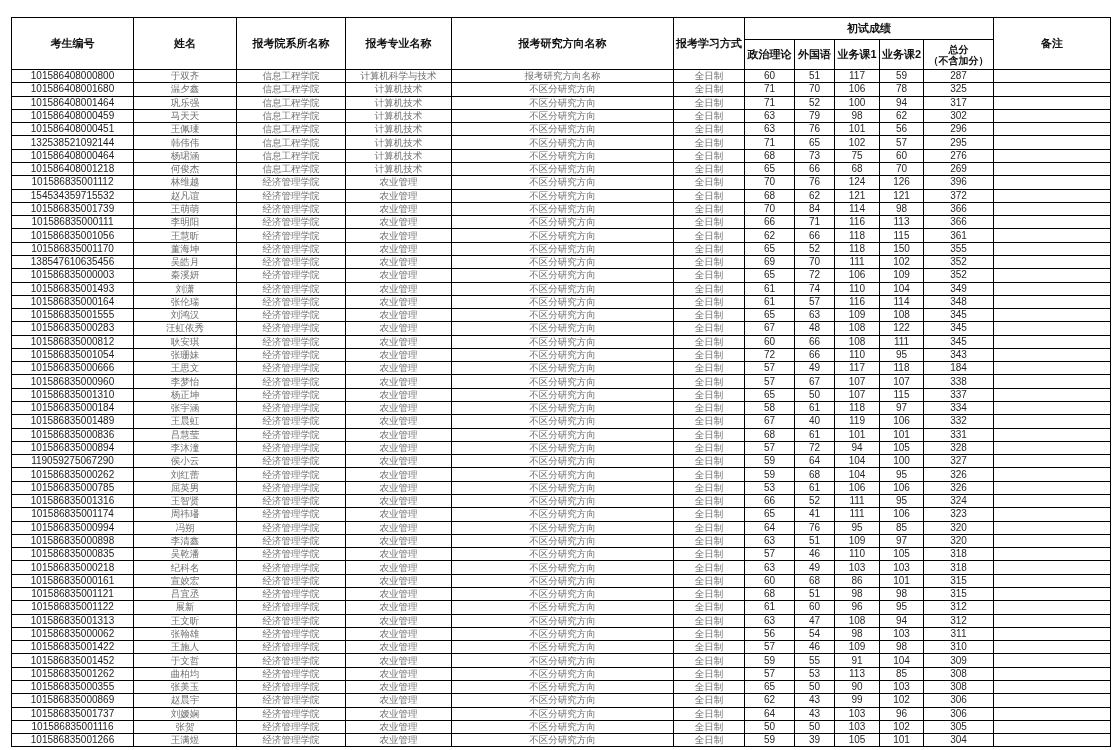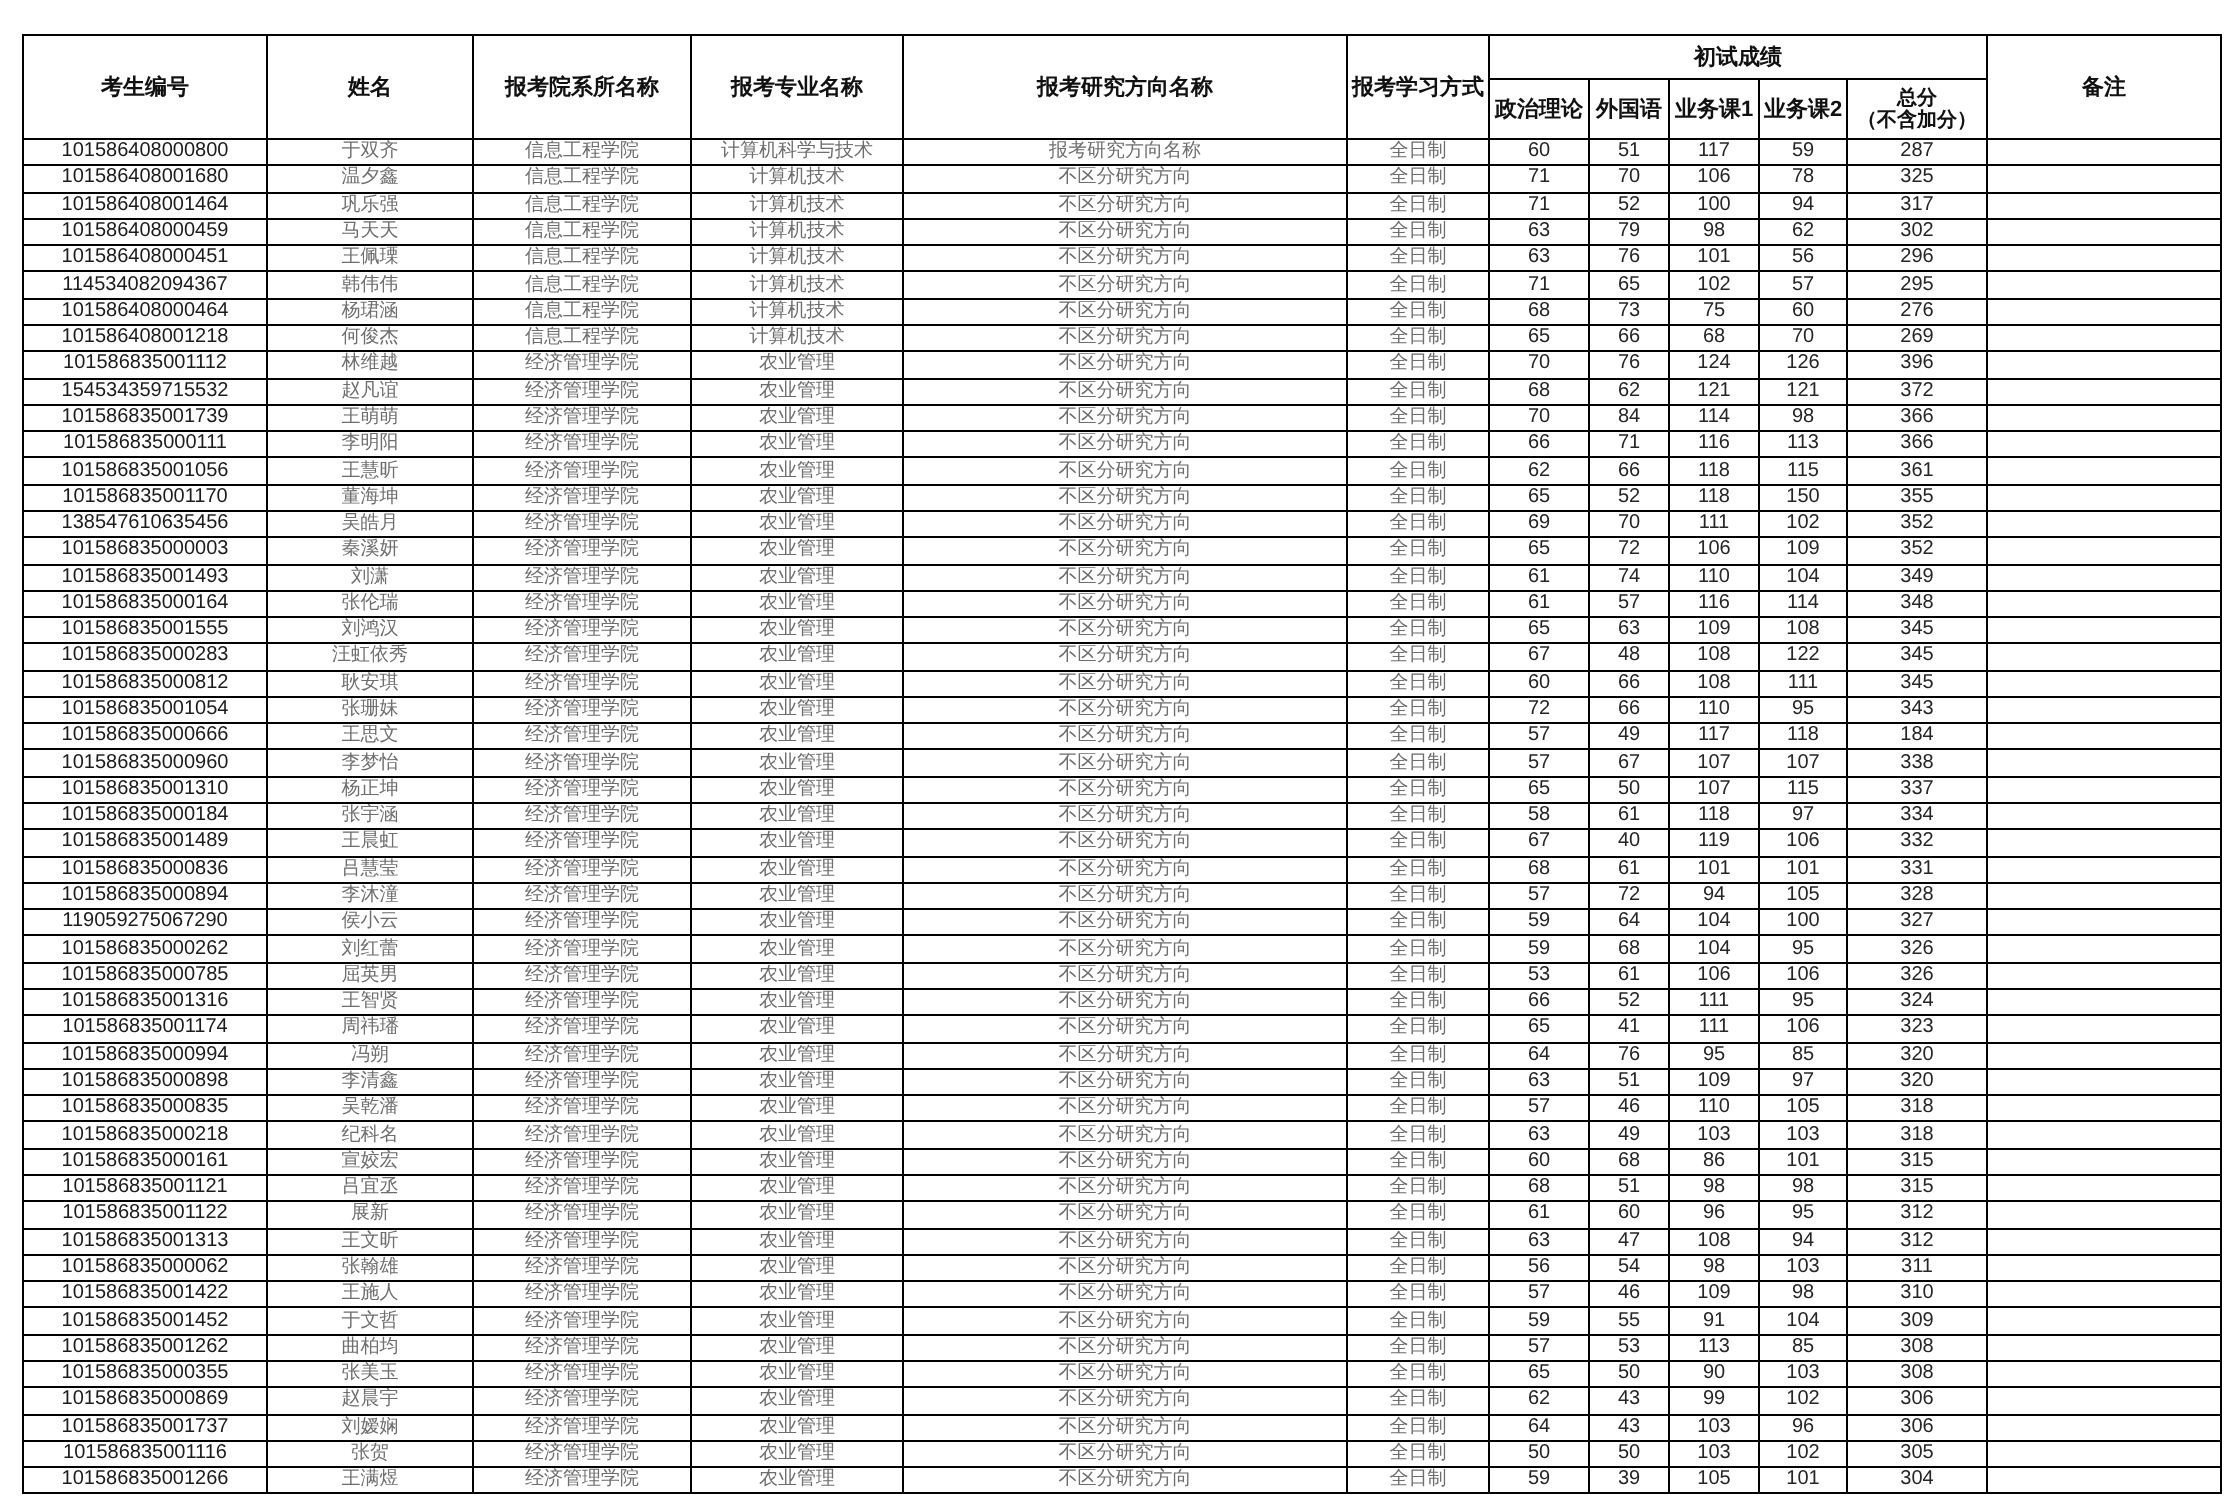--- a/index.html
+++ b/index.html
@@ -134,21 +134,21 @@
           <td class="c4">不区分研究方向</td>
           <td class="c5">全日制</td>
           <td class="c6">63</td>
           <td class="c7">76</td>
           <td class="c8">101</td>
           <td class="c9">56</td>
           <td class="c10">296</td>
           <td class="c11"></td>
         </tr>
         <tr>
-          <td class="c0">114534082094367</td>
+          <td class="c0">132538521092144</td>
           <td class="c1">韩伟伟</td>
           <td class="c2">信息工程学院</td>
           <td class="c3">计算机技术</td>
           <td class="c4">不区分研究方向</td>
           <td class="c5">全日制</td>
           <td class="c6">71</td>
           <td class="c7">65</td>
           <td class="c8">102</td>
           <td class="c9">57</td>
           <td class="c10">295</td>

